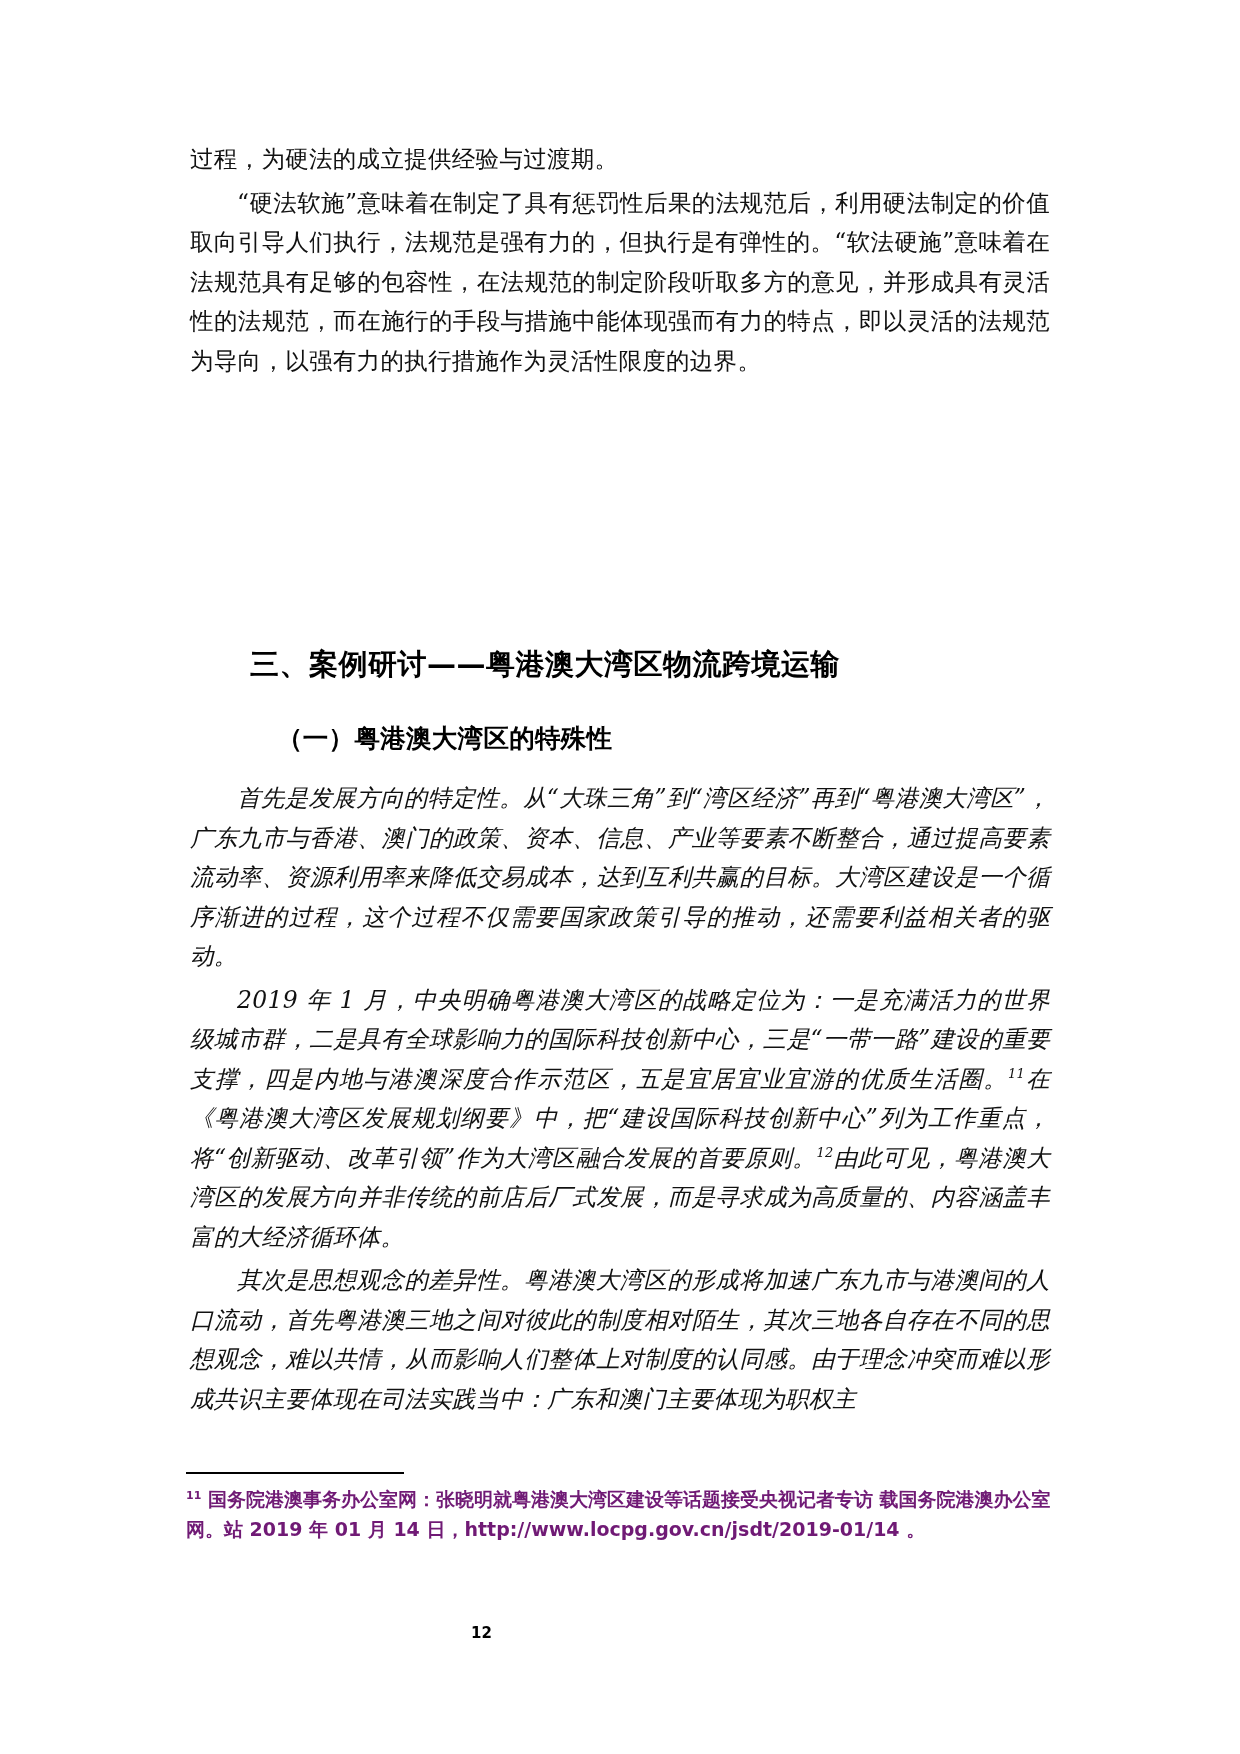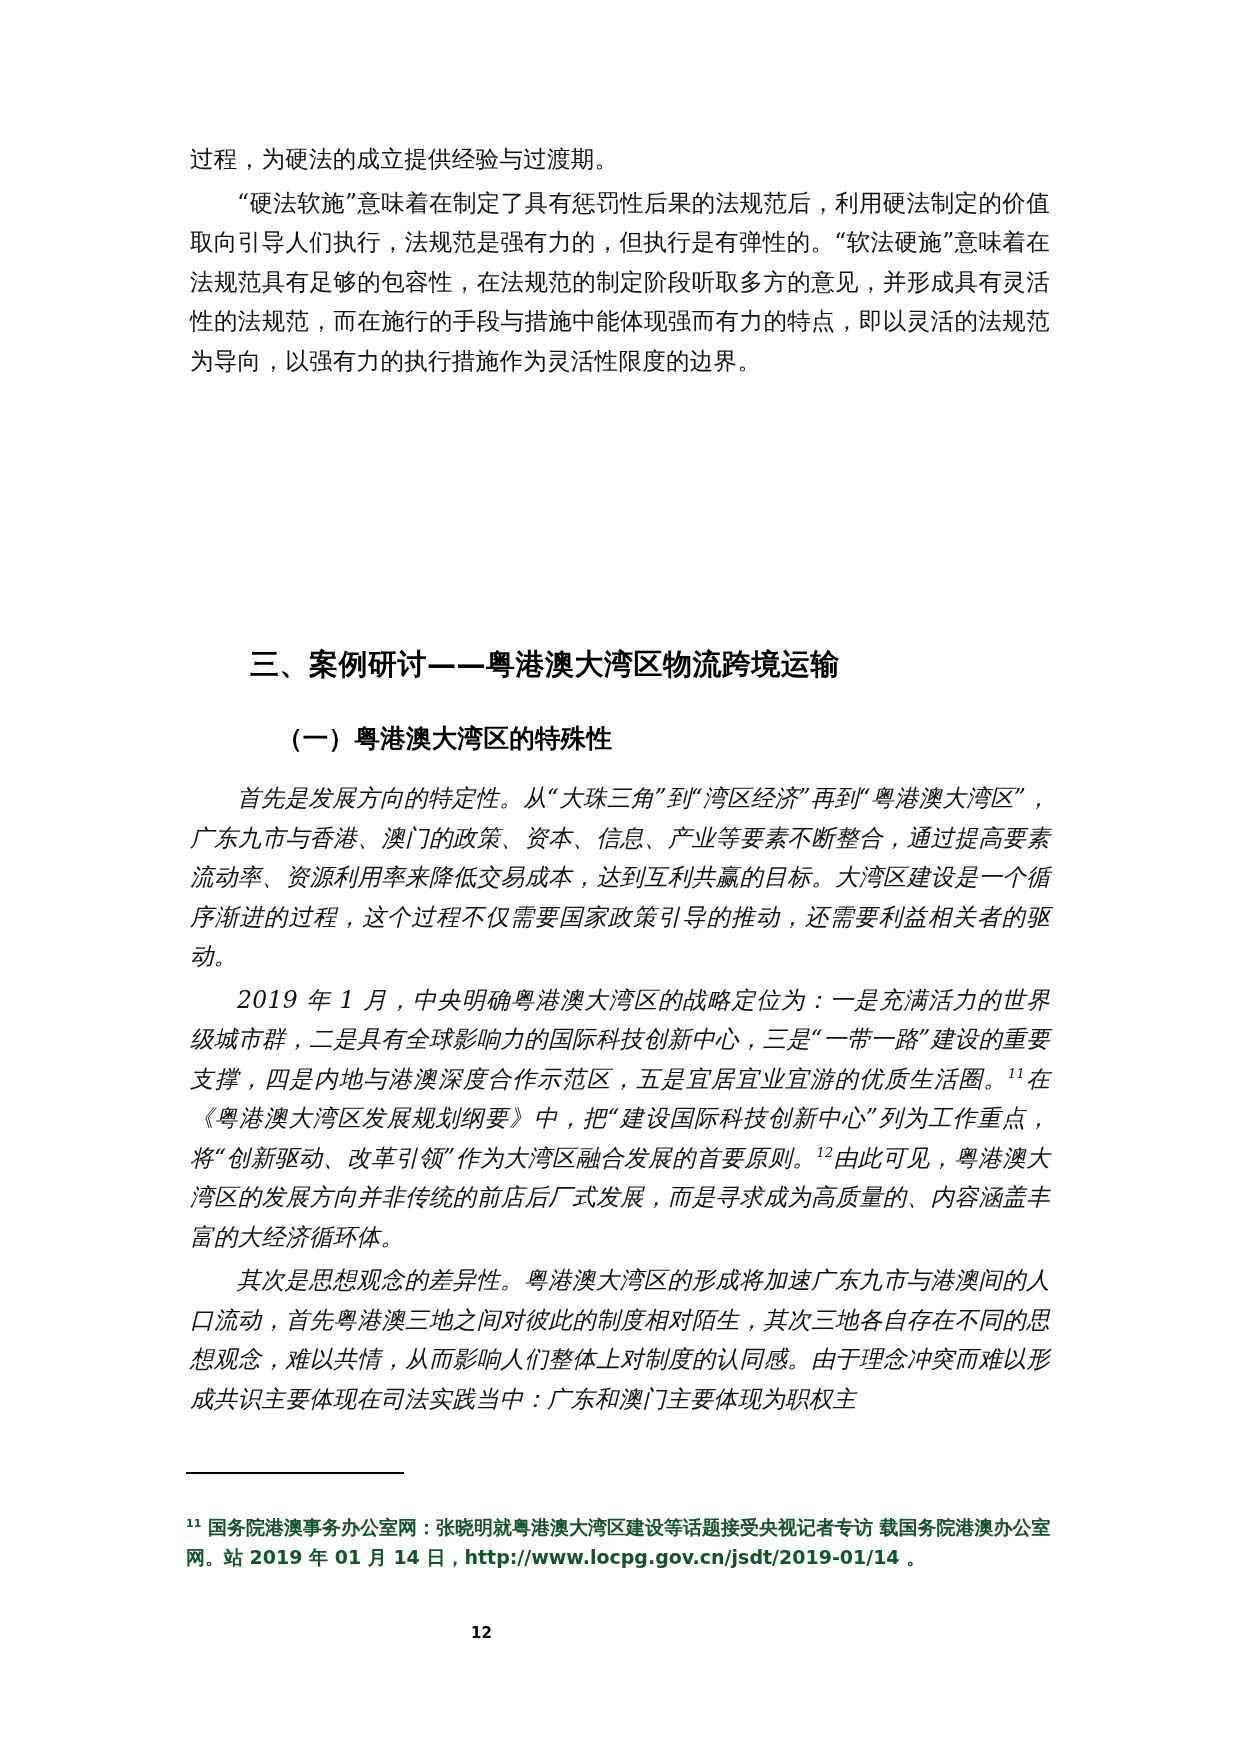--- a/index.html
+++ b/index.html
@@ -21,23 +21,22 @@
     }
     .h2 {
       position: absolute; left: 244px; top: 721px;
       font-family: Liberation Sans, sans-serif;
       font-weight: bold; font-size: 25.5px; letter-spacing: 0.3px; color: #000; margin-left: 33px;
     }
     .fn-rule { position: absolute; left: 186px; top: 1472px; width: 218px; height: 2px; background: #000; }
     .footnotes {
       position: absolute; left: 186px; top: 1484px; width: 870px;
       font-family: "DejaVu Sans", "Liberation Sans", sans-serif;
-      font-size: 19px; line-height: 30px; color: #14532d; font-weight: bold;
+      font-size: 19px; line-height: 30px; color: #701a75; font-weight: bold;
       word-break: break-all;
-      margin-top: 28px;
     }
     .fn { margin: 0; }
     .fn .sup { font-size: 11px; }
     .page-num {
       position: absolute; left: 471px; top: 1624px;
       font-family: "DejaVu Sans", "Liberation Sans", sans-serif;
       font-weight: bold; font-size: 15px; color: #000;
     }
   </style>
 </head>

